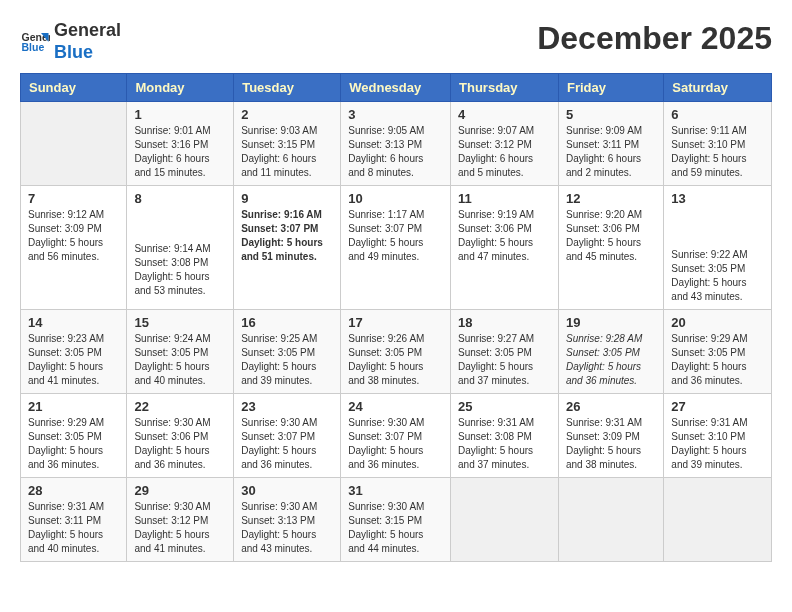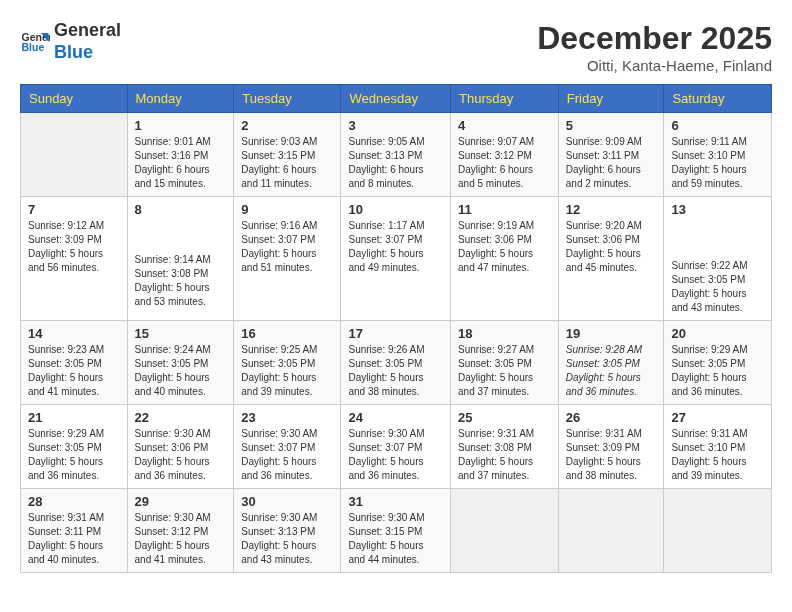--- a/index.html
+++ b/index.html
@@ -37,25 +37,25 @@
       font-size: 15px;
       color: #555;
     }
     table {
       width: 100%;
       border-collapse: collapse;
       border: 1px solid #ccc;
     }
     thead tr th {
       background-color: #3a6fc4;
-      color: #fde047;
+      color: #fef9c3;
       text-align: left;
       padding: 6px 8px;
       font-size: 13px;
-      font-weight: normal;
+      font-weight: bold;
       border: 1px solid #2a5ab0;
     }
     tbody tr td {
       border: 1px solid #ccc;
       padding: 5px 7px;
       vertical-align: top;
       font-size: 11px;
       color: #333;
       width: 113px;
       min-height: 80px;
@@ -91,21 +91,20 @@
       <text x="2" y="32" font-size="14" font-weight="bold" fill="#1a6fc4">Blue</text>
       <polygon points="28,8 38,8 38,20" fill="#1a6fc4"></polygon>
     </svg>
     <div style="display:flex;flex-direction:column;line-height:1.2;">
       <span style="font-size:18px;font-weight:bold;color:#333;">General</span>
       <span style="font-size:18px;font-weight:bold;color:#1a6fc4;">Blue</span>
     </div>
   </div>
   <div class="title-block">
     <div class="main-title">December 2025</div>
-    <div class="subtitle">Oitti, Kanta-Haeme, Finland</div>
   </div>
 </div>
 
 <table>
   <thead>
     <tr>
     <th>Sunday</th>
         <th>Monday</th>
         <th>Tuesday</th>
         <th>Wednesday</th>
@@ -170,21 +169,21 @@
         </td>
         <td>
           <span class="day-num">8</span>
           <div class="day-info" style="white-space: pre-line; margin-top: 36px;">Sunrise: 9:14 AM
 Sunset: 3:08 PM
 Daylight: 5 hours
 and 53 minutes.</div>
         </td>
         <td>
           <span class="day-num">9</span>
-          <div class="day-info" style="white-space: pre-line;">Sunrise: 9:16 AM
+          <div class="day-info" style="white-space: pre-line; font-weight: bold;">Sunrise: 9:16 AM
 Sunset: 3:07 PM
 Daylight: 5 hours
 and 51 minutes.</div>
         </td>
         <td>
           <span class="day-num">10</span>
           <div class="day-info" style="white-space: pre-line;">Sunrise: 1:17 AM
 Sunset: 3:07 PM
 Daylight: 5 hours
 and 49 minutes.</div>

